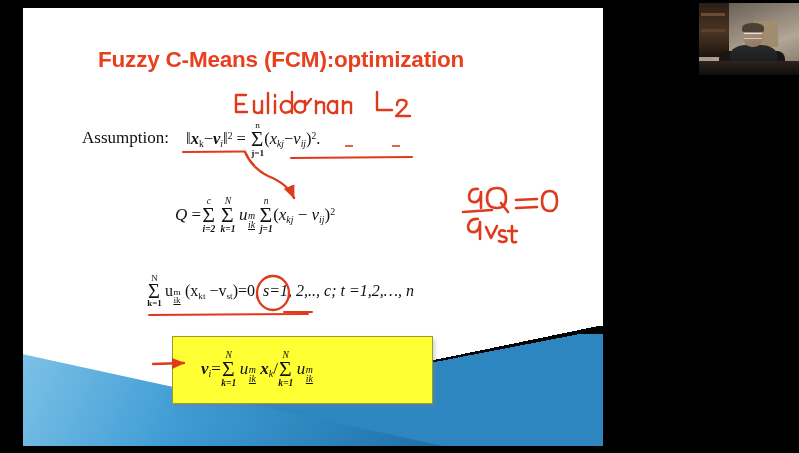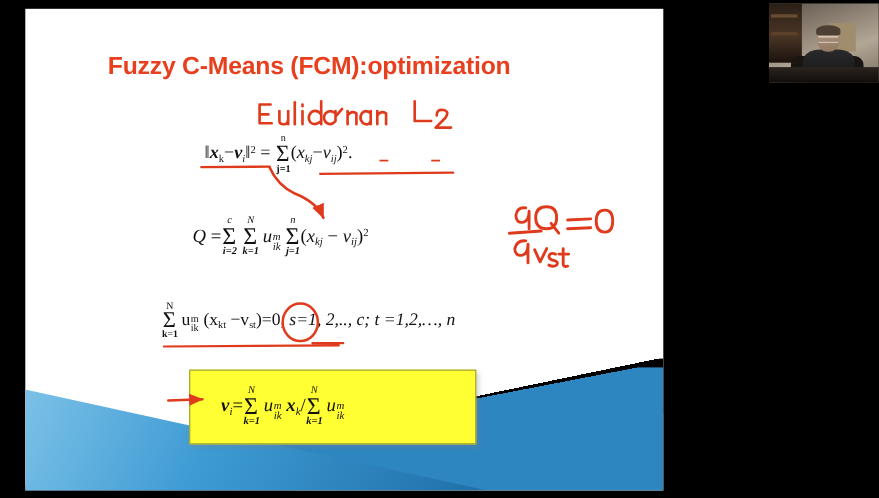--- a/index.html
+++ b/index.html
@@ -105,20 +105,21 @@
     font-style: italic;
     white-space: nowrap;
   }
   .stk .s-bot {
     position: absolute;
     left: 0.5px;
     top: -0.10em;
     font-size: 0.58em;
     font-style: italic;
     white-space: nowrap;
+    text-decoration: underline;
   }
   .stk.upr .s-top, .stk.upr .s-bot { font-style: normal; }
 
   
   #assumption-label {
     left: 59px;
     top: 120px;
     font-size: 17px;
     font-style: normal;
   }
@@ -273,20 +274,21 @@
   <div id="slide">
 
     <div id="deco-pale"></div>
     <div id="deco-black"></div>
     <div id="deco-blue">
       <div id="deco-blue-inner"></div>
     </div>
 
     <div id="slide-title">Fuzzy C-Means (FCM):optimization</div>
 
+    <div class="math" id="assumption-label">Assumption:</div>
 
     <div class="math" id="eq-assumption">
       <span class="mup">‖</span><span class="mb">x</span><sub class="upr">k</sub><span class="mup">−</span><span class="mb">v</span><sub>i</sub><span class="mup">‖</span><sup>2</sup>
       <span class="mup">=</span>
       <span class="sum upr"><span class="sig">Σ</span><span class="top">n</span><span class="bot">j=1</span></span><span class="mup">(</span><span class="mi">x</span><sub>kj</sub><span class="mup">−</span><span class="mi">v</span><sub>ij</sub><span class="mup">)</span><sup>2</sup><span class="mup">.</span>
     </div>
 
     <div class="math" id="eq-q">
       <span class="mi">Q</span>
       <span class="mup">=</span><span class="sum"><span class="sig">Σ</span><span class="top">c</span><span class="bot">i=2</span></span>

